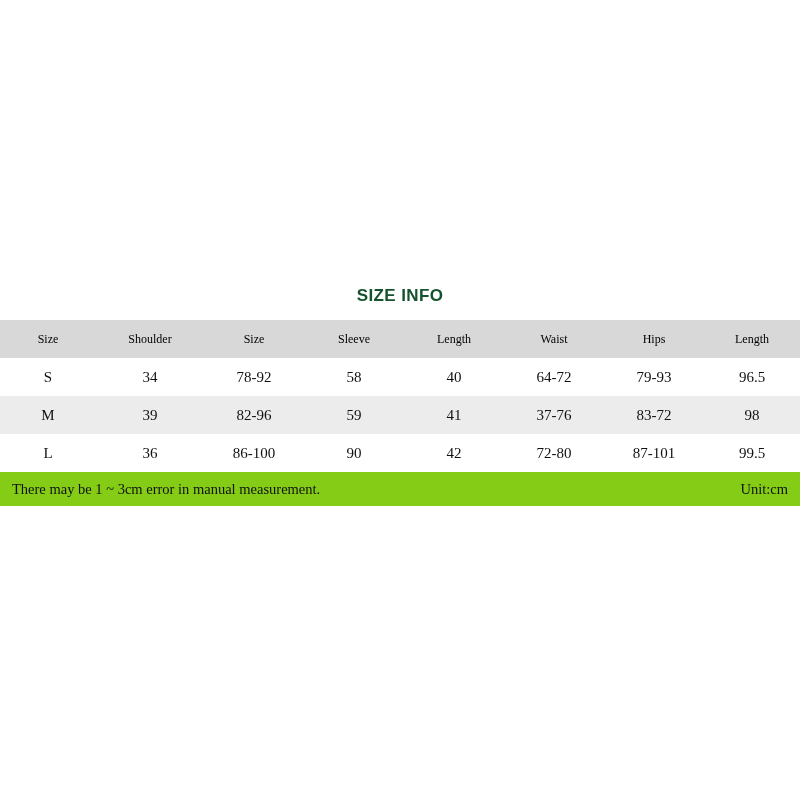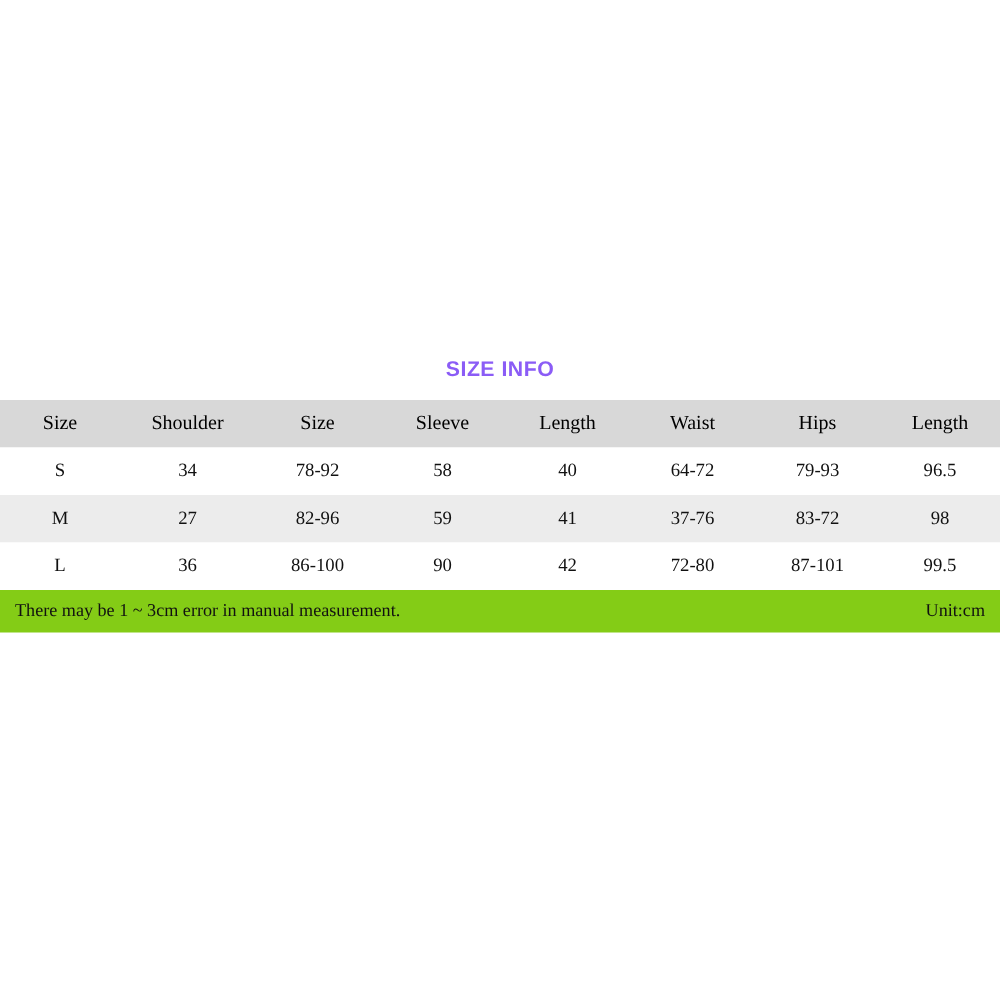--- a/index.html
+++ b/index.html
@@ -28,21 +28,21 @@
     left: 0;
     top: 286px;
     width: 800px;
   }
   .size-title {
     text-align: center;
     font-family: "Liberation Sans", sans-serif;
     font-weight: bold;
     font-size: 17px;
     letter-spacing: 0.4px;
-    color: #8b5cf6;
+    color: #14532d;
     margin: 0 0 14px 0;
   }
   table.size-table {
     width: 800px;
     border-collapse: collapse;
     table-layout: fixed;
     font-size: 15px;
   }
   table.size-table th,
   table.size-table td {
@@ -50,21 +50,21 @@
     padding: 0;
     height: 38px;
     font-weight: normal;
     color: #111111;
     vertical-align: middle;
   }
   tr.header-row {
     background: #d8d8d8;
   }
   tr.header-row th {
-    font-size: 16px;
+    font-size: 12px;
     color: #000000;
   }
   tr.row-odd {
     background: #ffffff;
   }
   tr.row-even {
     background: #ececec;
   }
   tr.note-row td {
     background: #84cc16;
@@ -127,21 +127,21 @@
           <td>34</td>
           <td>78-92</td>
           <td>58</td>
           <td>40</td>
           <td>64-72</td>
           <td>79-93</td>
           <td>96.5</td>
         </tr>
         <tr class="row-even">
           <td>M</td>
-          <td>27</td>
+          <td>39</td>
           <td>82-96</td>
           <td>59</td>
           <td>41</td>
           <td>37-76</td>
           <td>83-72</td>
           <td>98</td>
         </tr>
         <tr class="row-odd">
           <td>L</td>
           <td>36</td>

